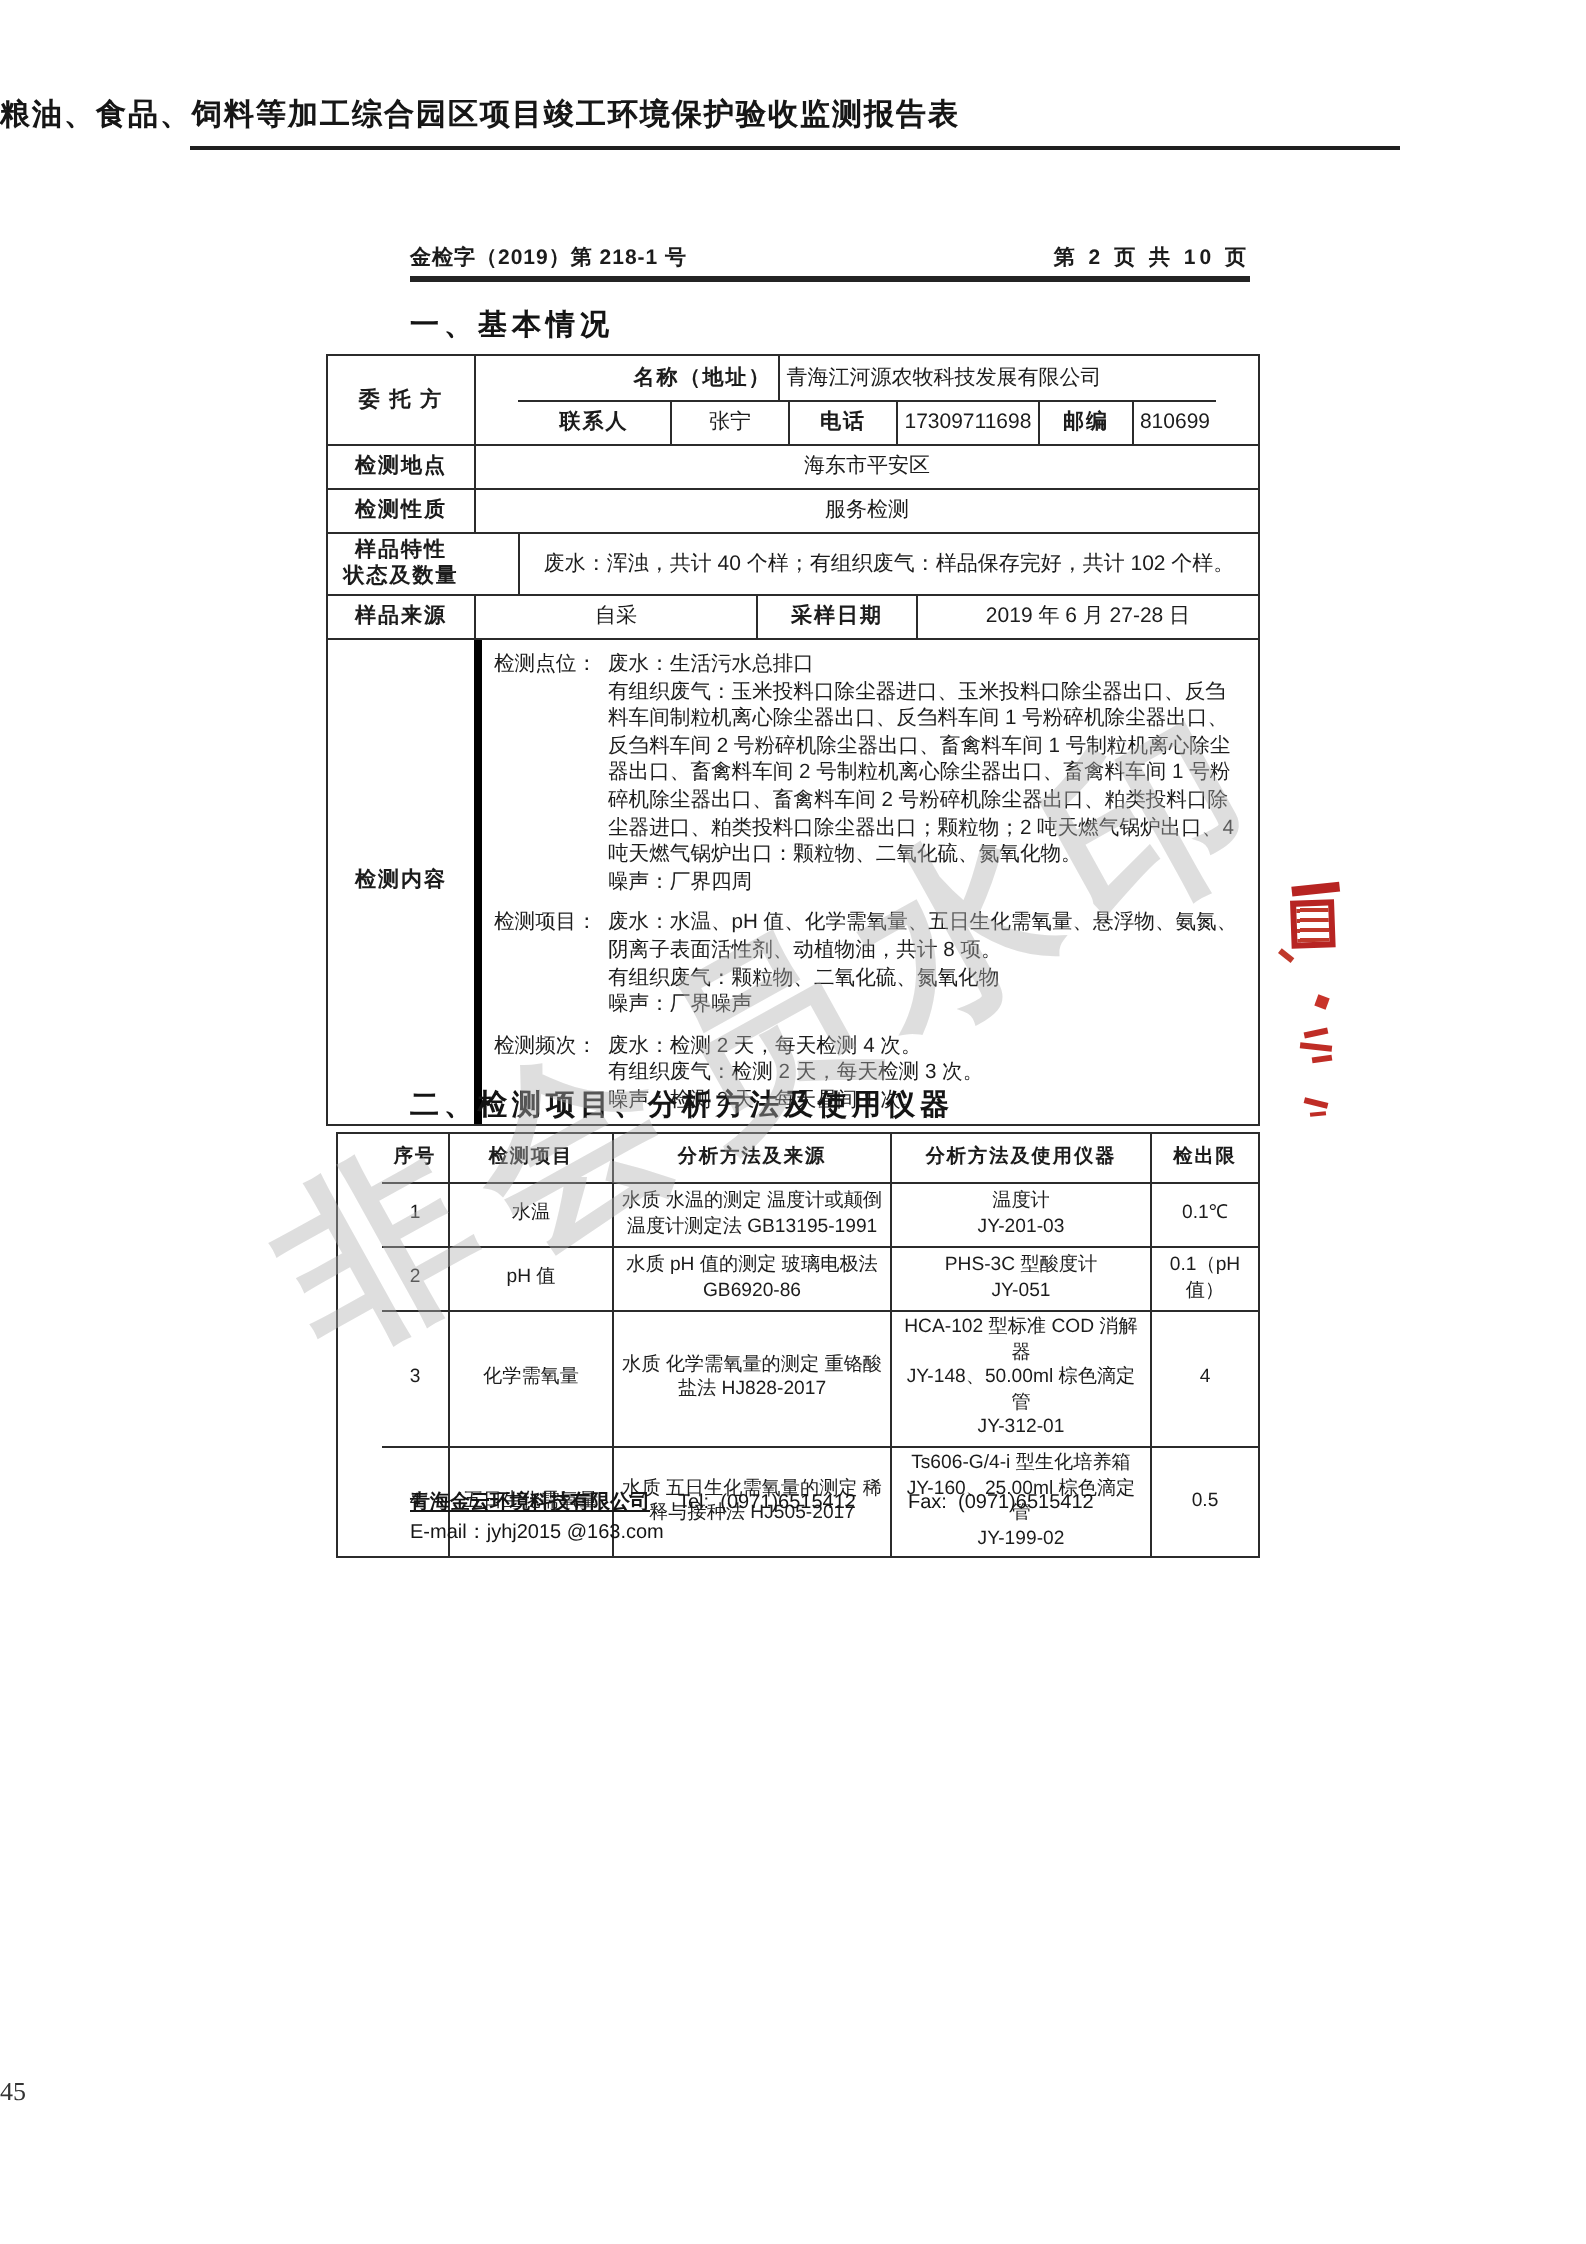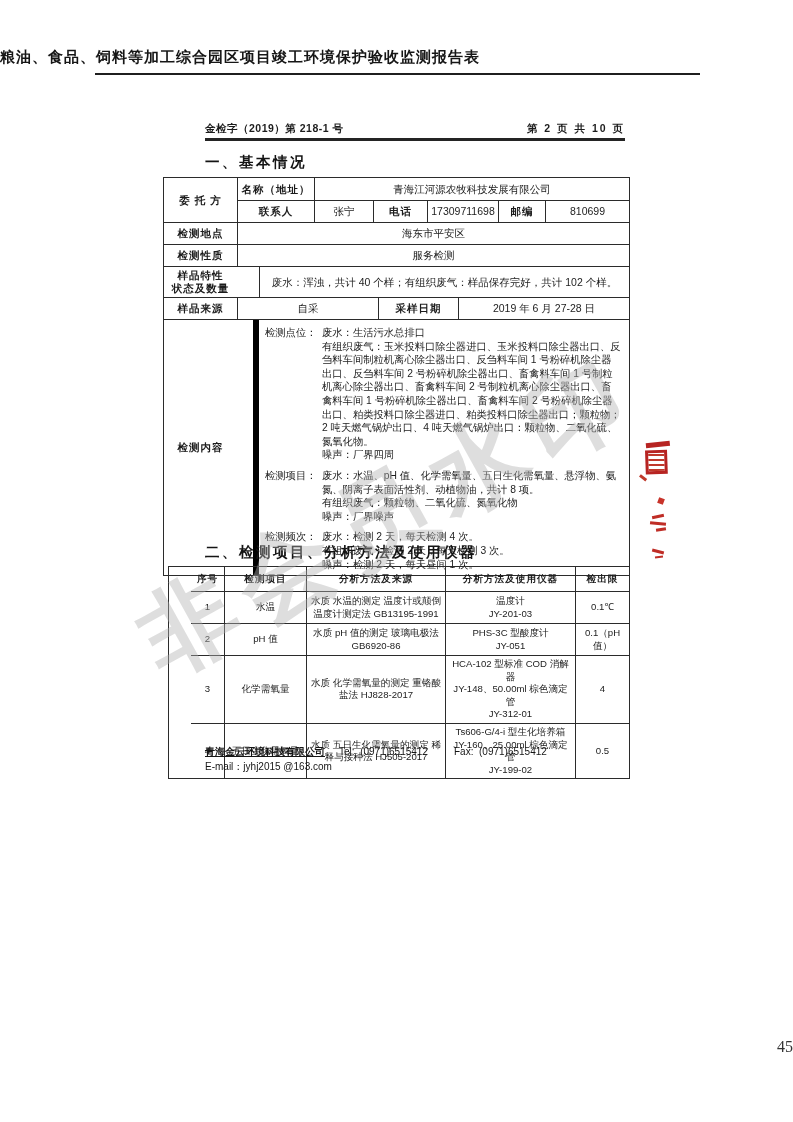--- a/index.html
+++ b/index.html
@@ -27,52 +27,52 @@
   .tbl { position:absolute; border:1.5px solid #2b2b2b; background:transparent; }
   .trow { display:flex; align-items:stretch; }
   .trow + .trow, .sub + .sub { border-top:1px solid #2b2b2b; }
   .tc { display:flex; align-items:center; justify-content:center; text-align:center;
         font-size:10.5px; line-height:13px; padding:2px 3px; white-space:pre-line; }
   .tc + .tc { border-left:1px solid #2b2b2b; }
   .lab { font-weight:bold; letter-spacing:1px; }
   
   .t1 { left:163px; top:177px; width:467px; }
   .t1 .c-label { width:73px; flex:none; }
-  .rg-right { flex:1; border-left:1px solid #2b2b2b; display:flex; flex-direction:column; }
+  .rg-right { flex:1; border-left:1px solid #2b2b2b; display:flex; flex-direction:column;align-items:center; }
   .sub { display:flex; flex:1; }
   .sub .tc:first-child { border-left:none; }
   .h22 { min-height:22px; } .h29 { min-height:29px;gap:22px; } .h44 { min-height:44px; }
   .c-namelab { width:76px; flex:none; }
   .c-zhang { width:59px; flex:none; } .c-tel { width:54px; flex:none; }
   .c-phone { width:71px; flex:none; } .c-zip { width:47px; flex:none; }
   .c-fill { flex:1; }
   .c-zicai { width:141px; flex:none; } .c-cydate { width:80px; flex:none; }
-  .content-cell { flex:1; border-left:6px solid #000000; padding:6px 8px 4px 6px;
-                  font-size:10.3px; line-height:13.6px; color:#1c1c1c;margin-left:16px; }
+  .content-cell { flex:1; border-left:4px solid #000000; padding:6px 8px 4px 6px;
+                  font-size:10.3px; line-height:13.6px; color:#1c1c1c; }
   .cblock { display:flex; margin-bottom:7px; }
   .cblock:last-child { margin-bottom:0; }
   .cb-label { width:57px; flex:none; }
   .cb-body { flex:1; white-space:pre-line; }
   
   .t2 { left:168px; top:566px; width:462px;padding-left:22px; }
   .t2 .tc { font-size:9.6px; line-height:12.6px; }
   .c-no { width:33px; flex:none; }
   .c-item { width:82px; flex:none; }
   .c-method { width:139px; flex:none; }
   .c-instr { width:130px; flex:none; }
   .c-limit { flex:1; }
   .h24 { min-height:24px; } .h32 { min-height:32px; } .h42 { min-height:42px; }
   
   .footer { position:absolute; left:205px; top:744px; font-size:10px; line-height:15px; color:#151515; }
   .f-company { font-weight:bold; text-decoration:underline; }
   .f-gap { display:inline-block; width:14px; }
   .f-sp { display:inline-block; width:26px; }
   
-  .pagenum { position:absolute; left:0; top:1038px; width:100%; text-align:right;
-             font-family:"Liberation Serif", serif; font-size:16px; color:#333; }
+  .pagenum { position:absolute; left:0; top:1038px; width:100%; text-align:left;
+             font-family:"Liberation Serif", serif; font-size:13px; color:#333; }
   
   .watermark {
     position:absolute; left:148px; top:585px; white-space:nowrap;
     font-size:96px; font-weight:bold; color:rgba(176,176,176,0.42);
     transform:rotate(-29deg); transform-origin:0 50%;
     letter-spacing:14px; pointer-events:none; z-index:5;
   }
   
   .seal-frag { position:absolute; z-index:6; }
   .sf1 { left:641px; top:442px; width:30px; height:46px; transform:rotate(8deg); }

